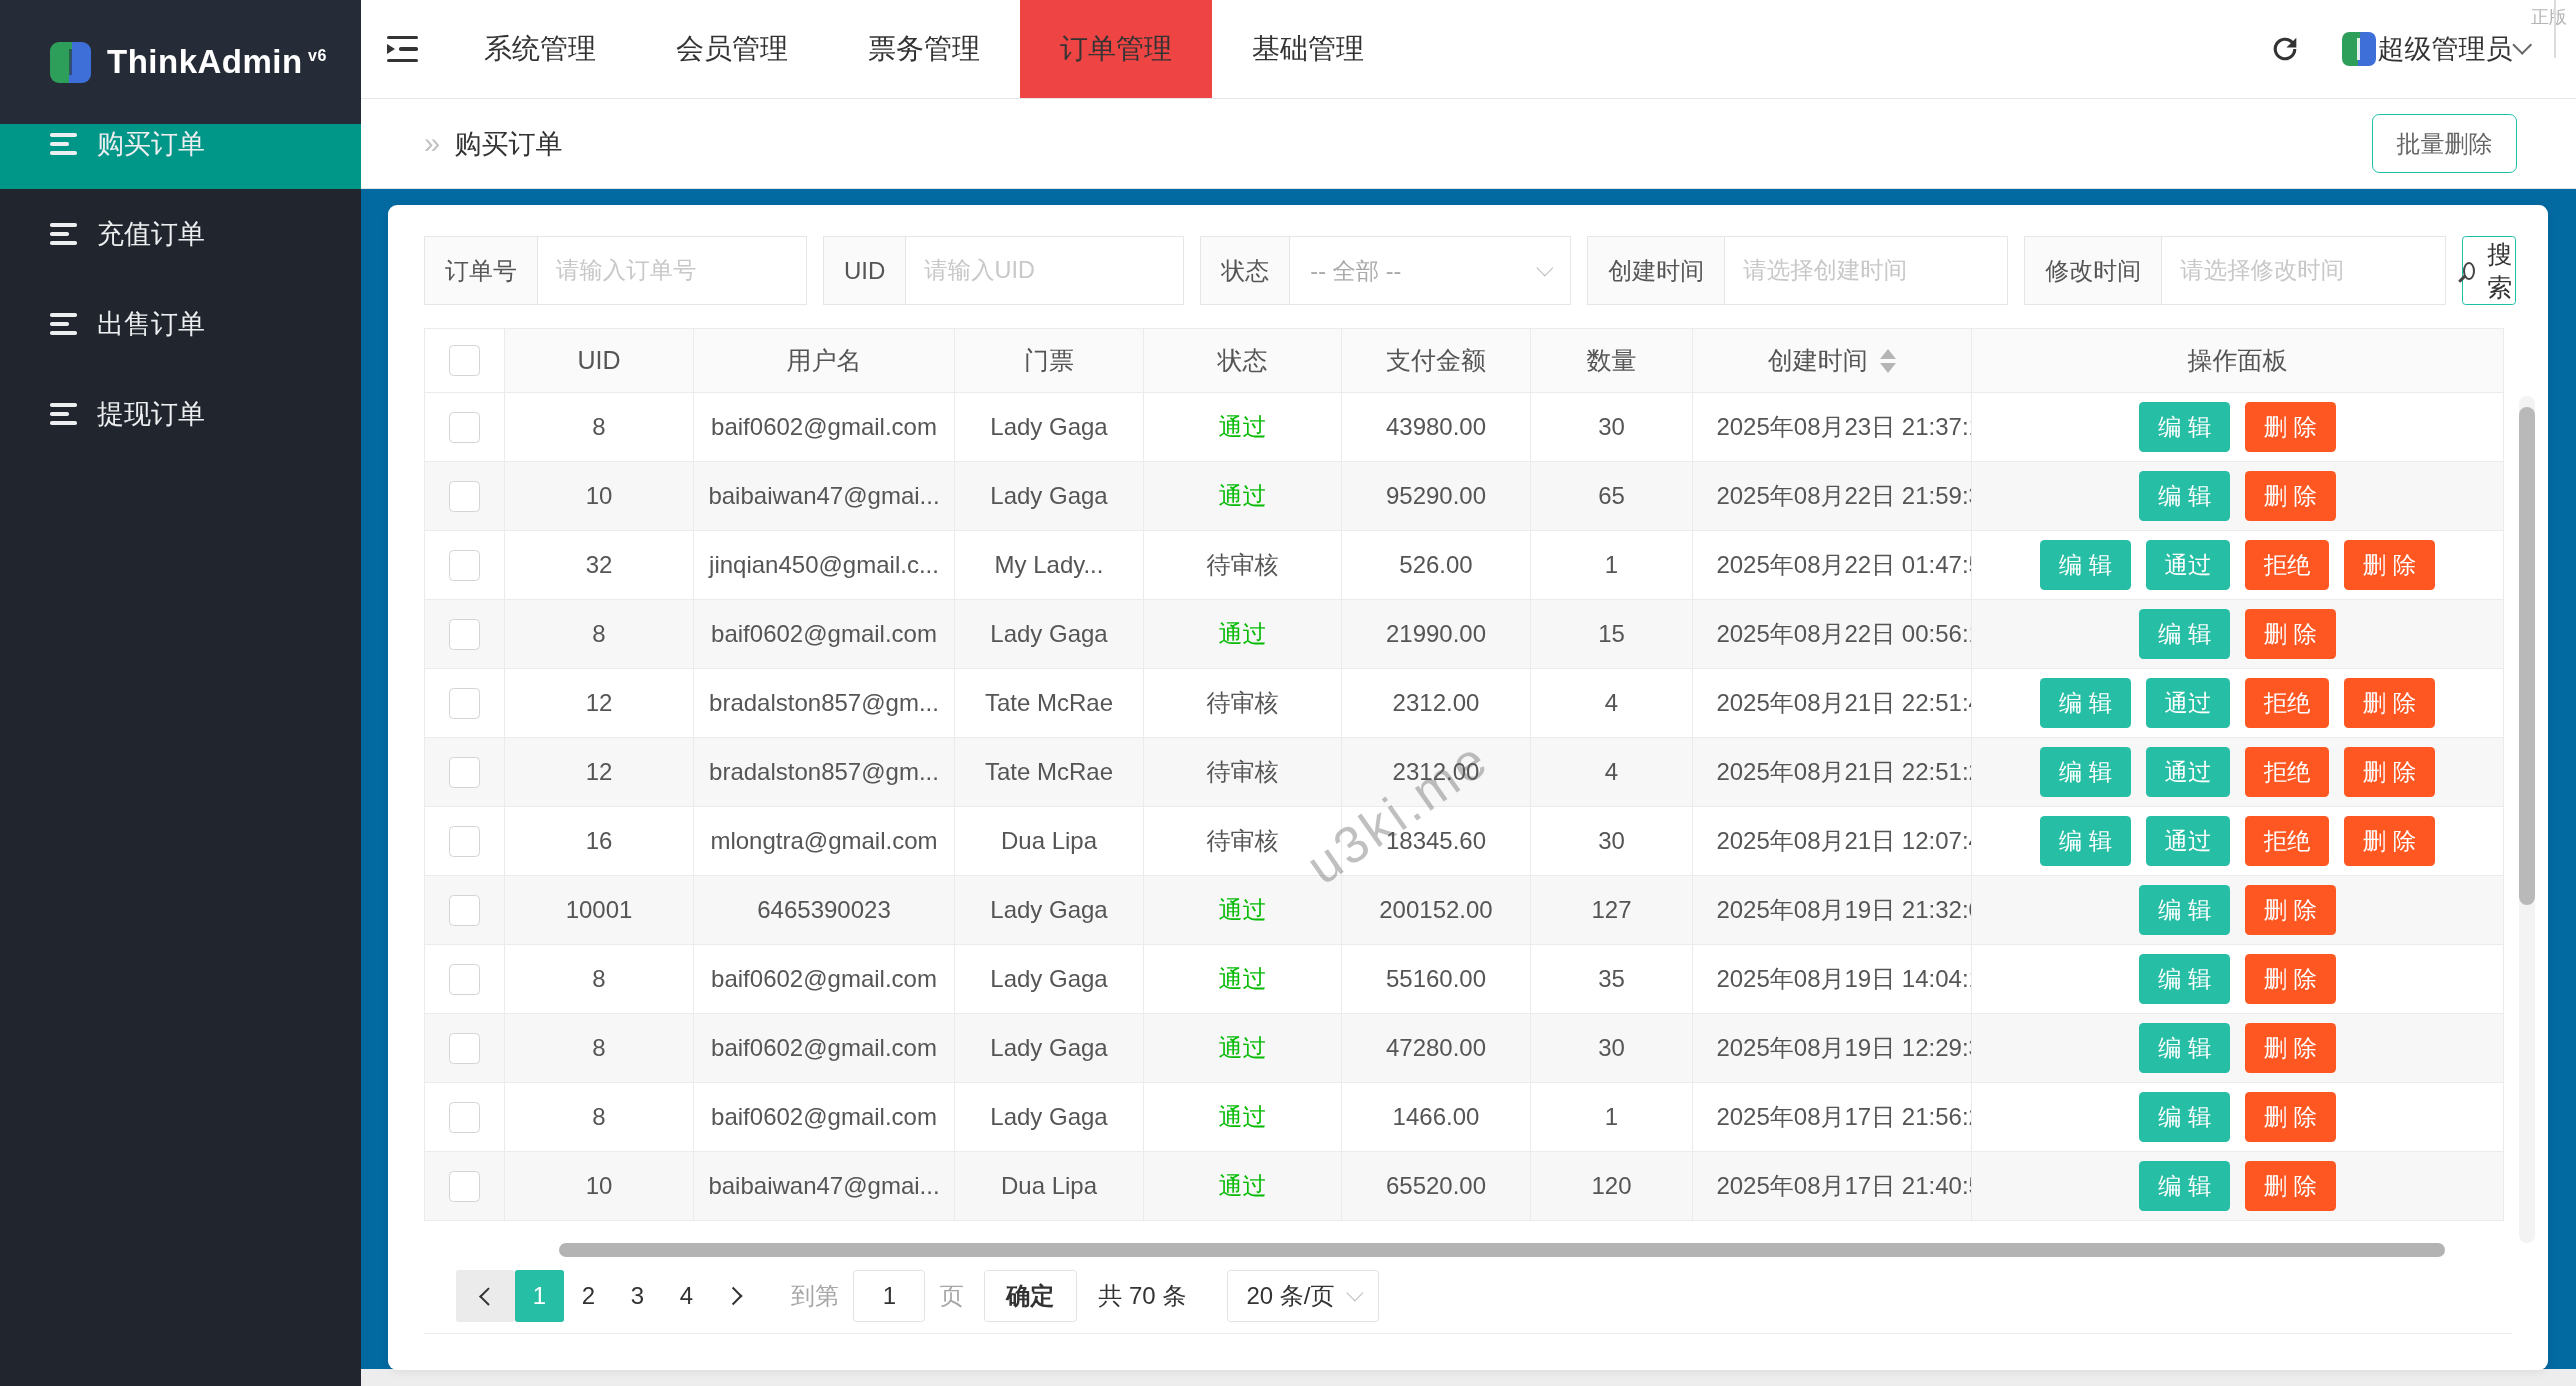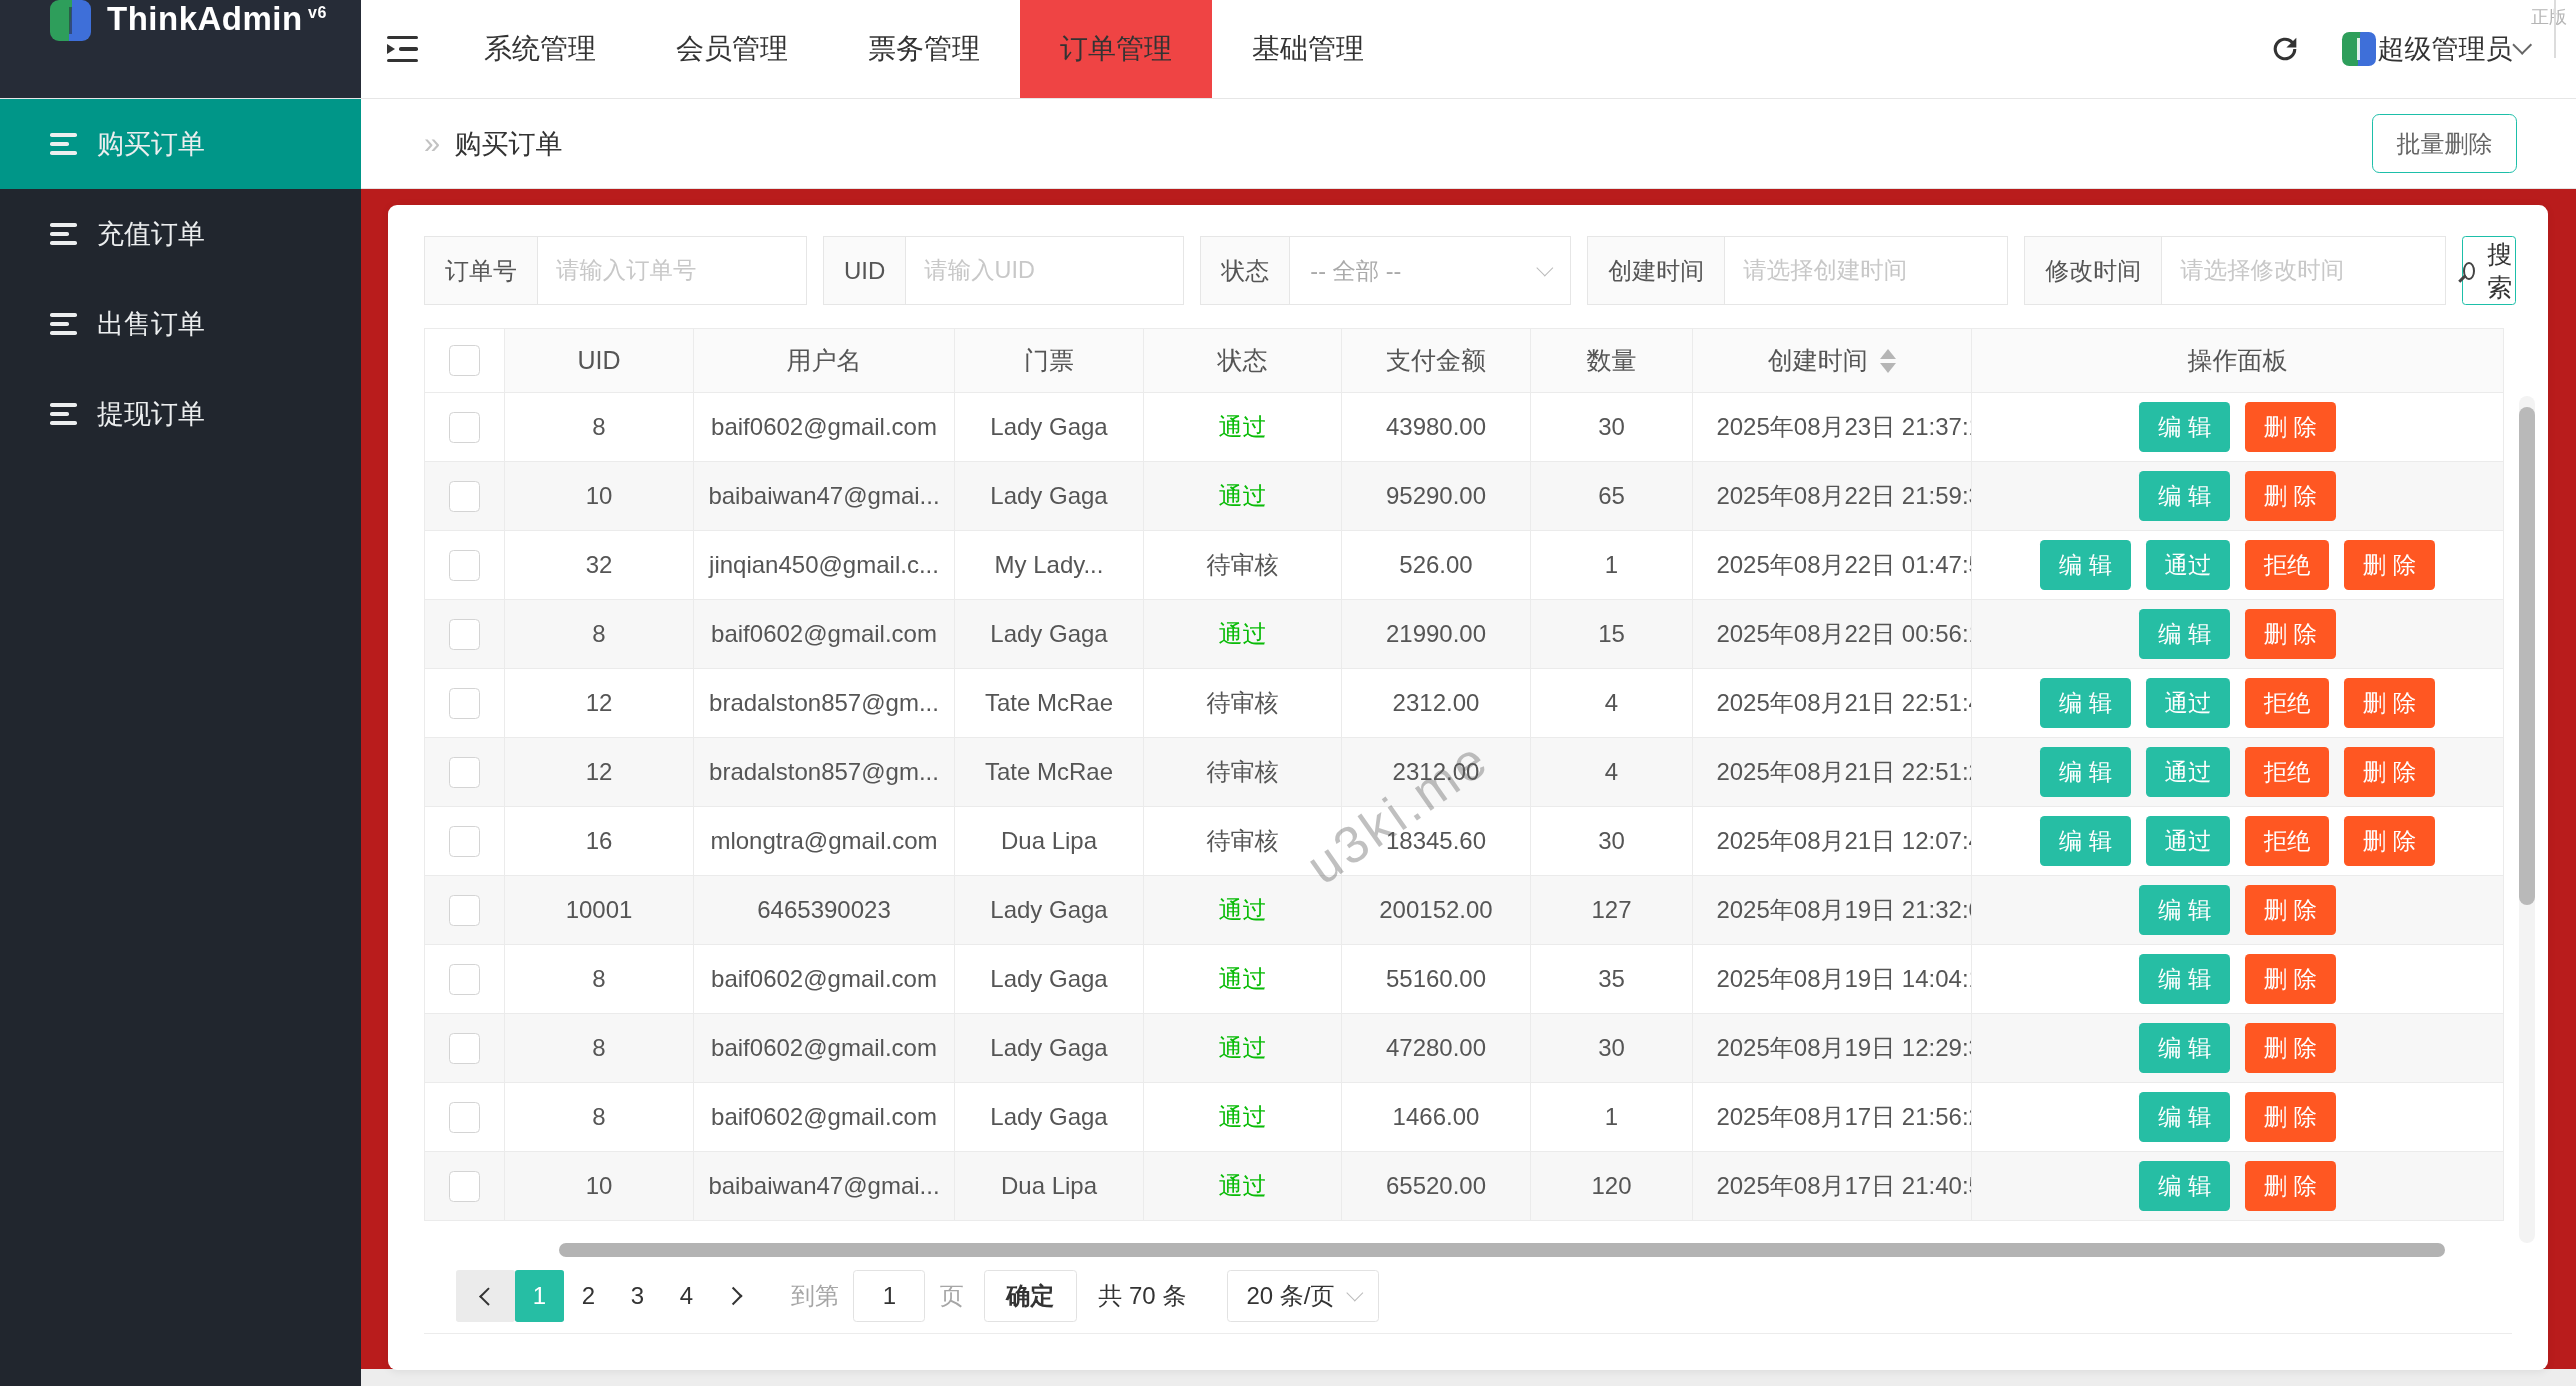--- a/index.html
+++ b/index.html
@@ -2,21 +2,21 @@
 <html style="font-size:14.4px"><head>
 <meta charset="utf-8">
 <style>
   * { margin:0; padding:0; box-sizing:border-box; }
   html,body { width:2576px; height:1386px; overflow:hidden;
     font-family:"Liberation Sans","DejaVu Sans",sans-serif; background:#ededed; }
 
   
   .topbar { position:absolute; left:0; top:0; width:2576px; height:99px;
     background:#fff; border-bottom:0.9px solid #e6e6e6; display:flex; align-items:stretch; z-index:5; }
-  .logo-area { width:361px; height:98px; background:#262c37; display:flex; align-items:flex-start; padding-left:50px; }
+  .logo-area { width:361px; height:124px; background:#262c37; display:flex; align-items:center; padding-left:50px; }
   .brand-mark { width:41px; height:41px; border-radius:9px;
     background:linear-gradient(95deg,#2e9e5b 49.5%,#3e6fd9 50.5%); position:relative; }
   .brand-mark::after{ content:""; position:absolute; left:46%; top:18%; width:8%; height:64%; background:#262c37; opacity:.55; }
   .brand-text { color:#fff; font-size:33px; font-weight:bold; margin-left:16px; letter-spacing:0.5px; }
   .brand-sup { color:#fff; font-size:16px; font-weight:bold; vertical-align:super; margin-left:5.4px; }
   .nav { display:flex; align-items:stretch; }
   .nav-toggle { width:83px; display:flex; align-items:center; justify-content:center; cursor:pointer; }
   .nav-item { padding:0 40px; display:flex; align-items:center; font-size:28px; color:#333; cursor:pointer; }
   .nav-item.active { background:#ef4444; }
   .topbar-right { margin-left:auto; display:flex; align-items:center; gap:40px; padding-right:47px; }
@@ -52,21 +52,21 @@
 
   
   .main { position:absolute; left:361px; top:99px; width:2215px; height:1287px; }
   .crumbbar { height:90px; background:#fff; border-bottom:0.9px solid #e4e4e4;
     display:flex; align-items:center; padding:0 59px 0 63px; }
   .crumb-sep { color:#c2c2c2; font-size:29px; margin-right:14.4px; }
   .crumb-title { color:#333; font-size:27px; }
   .batch-del { margin-left:auto; height:59px; padding:0 23.4px; background:#fff;
     border:1.8px solid #1dbfa9; border-radius:7.2px; color:#666; font-size:24px; cursor:pointer; }
 
-  .content { position:relative; height:1180px; background:#b91c1c; }
+  .content { position:relative; height:1180px; background:#0369a1; }
   .card { position:absolute; left:27px; top:16px; width:2160px; height:1165px;
     background:#fff; border-radius:9px; box-shadow:0 1.8px 9px rgba(0,0,0,.07); overflow:hidden; }
 
   
   .filters { display:flex; align-items:center; gap:16px; padding:31px 36px 0 36px; }
   .fgroup { display:flex; height:69px; }
   .flabel { background:#fafafa; border:0.9px solid #e6e6e6; display:flex; align-items:center;
     padding:0 20px; font-size:24px; color:#555; white-space:nowrap; }
   .finput { border:0.9px solid #e6e6e6; border-left:none; background:#fff; height:69px;
     font-size:23.4px; color:#666; padding:0 18px; outline:none; }

